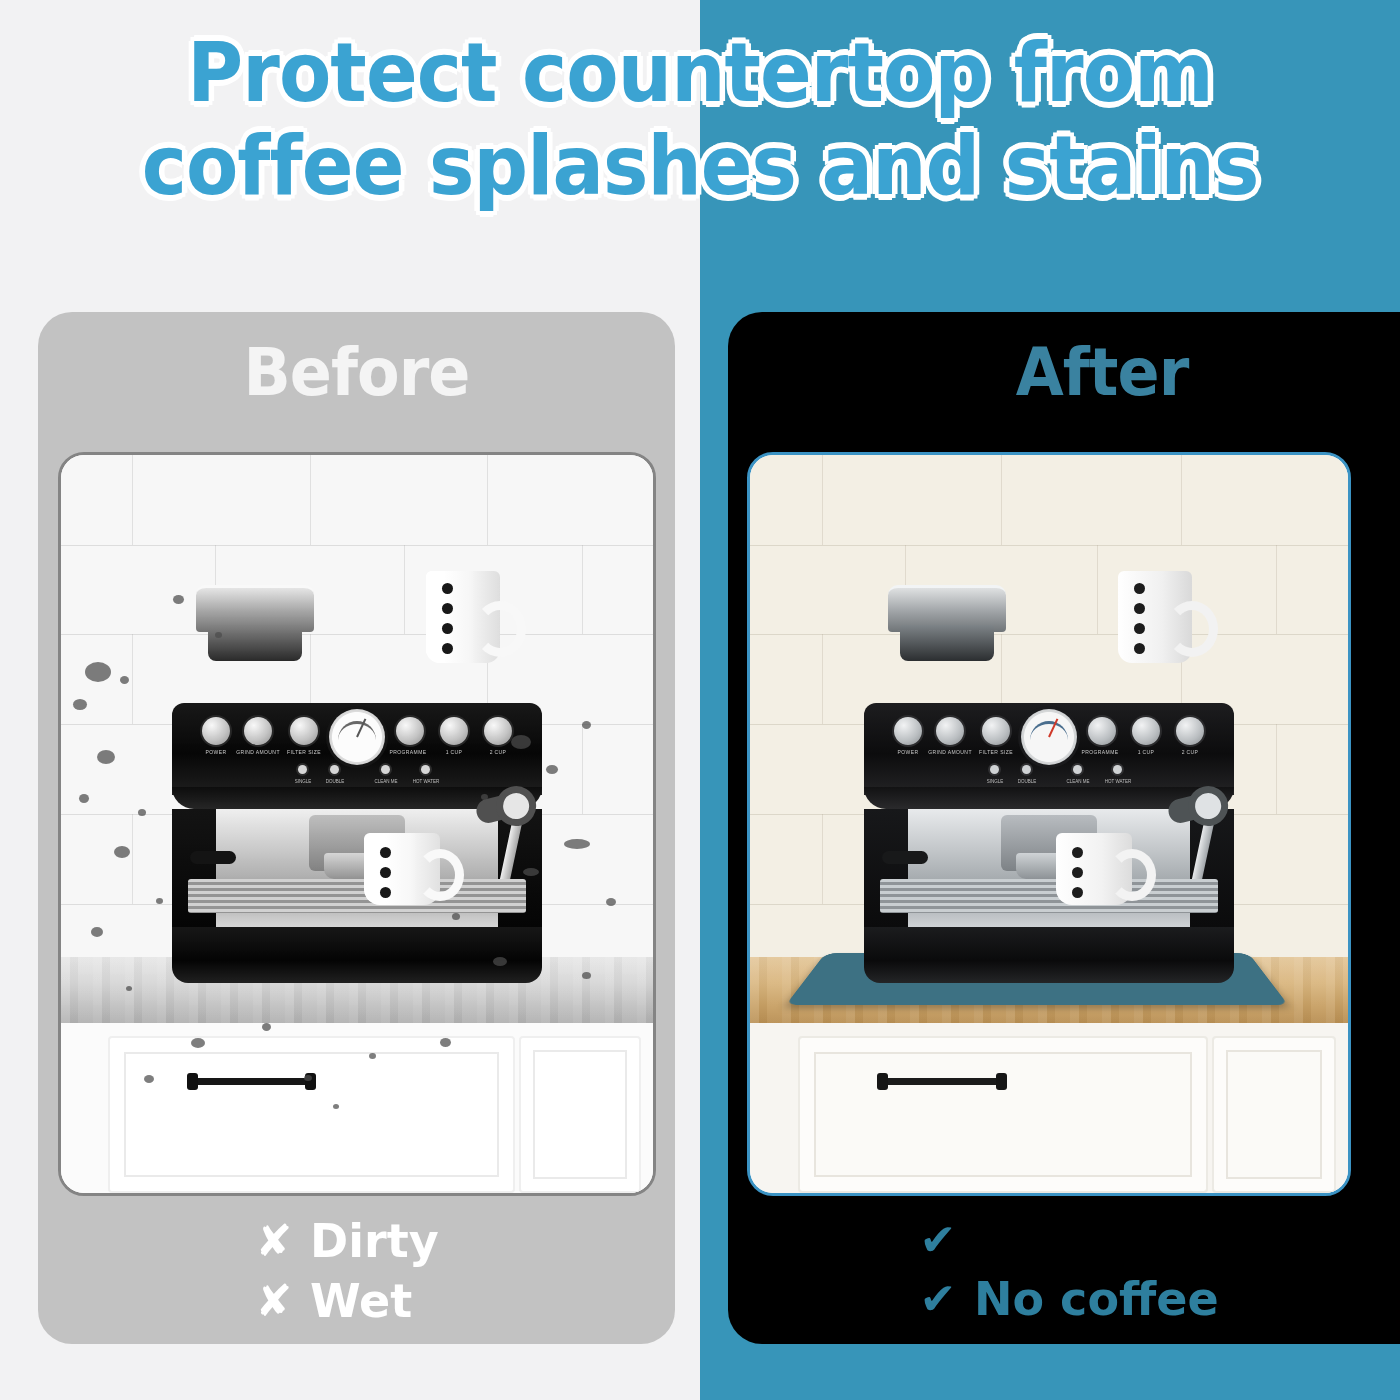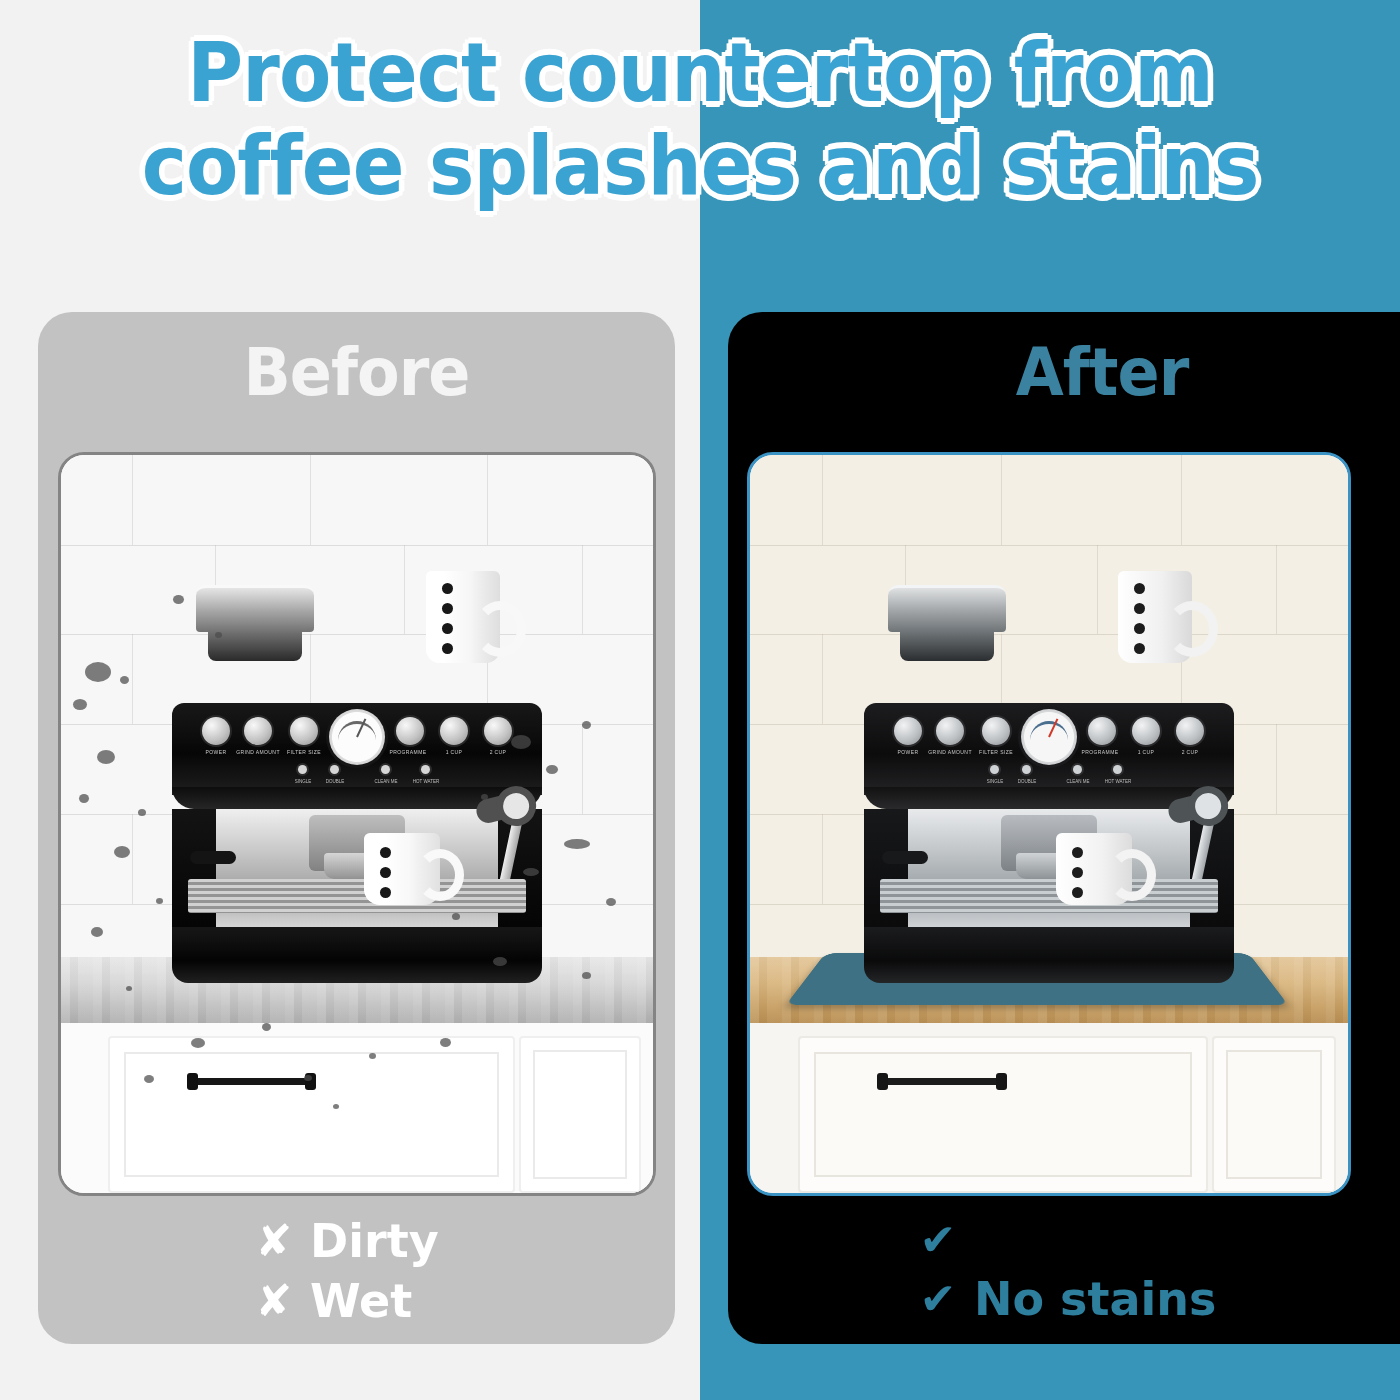--- a/index.html
+++ b/index.html
@@ -495,16 +495,16 @@
       </div>
     </div>
   </div>
 
   <div class="bullets" style="left:174px;top:892px;width:460px">
     <div class="bullet b-after">
       <span class="mark">✔</span>
     </div>
     <div class="bullet b-after">
       <span class="mark">✔</span>
-      <span class="lbl">No stains</span>
+      <span class="lbl">No coffee</span>
     </div>
   </div>
 </div>
 
 </body></html>

